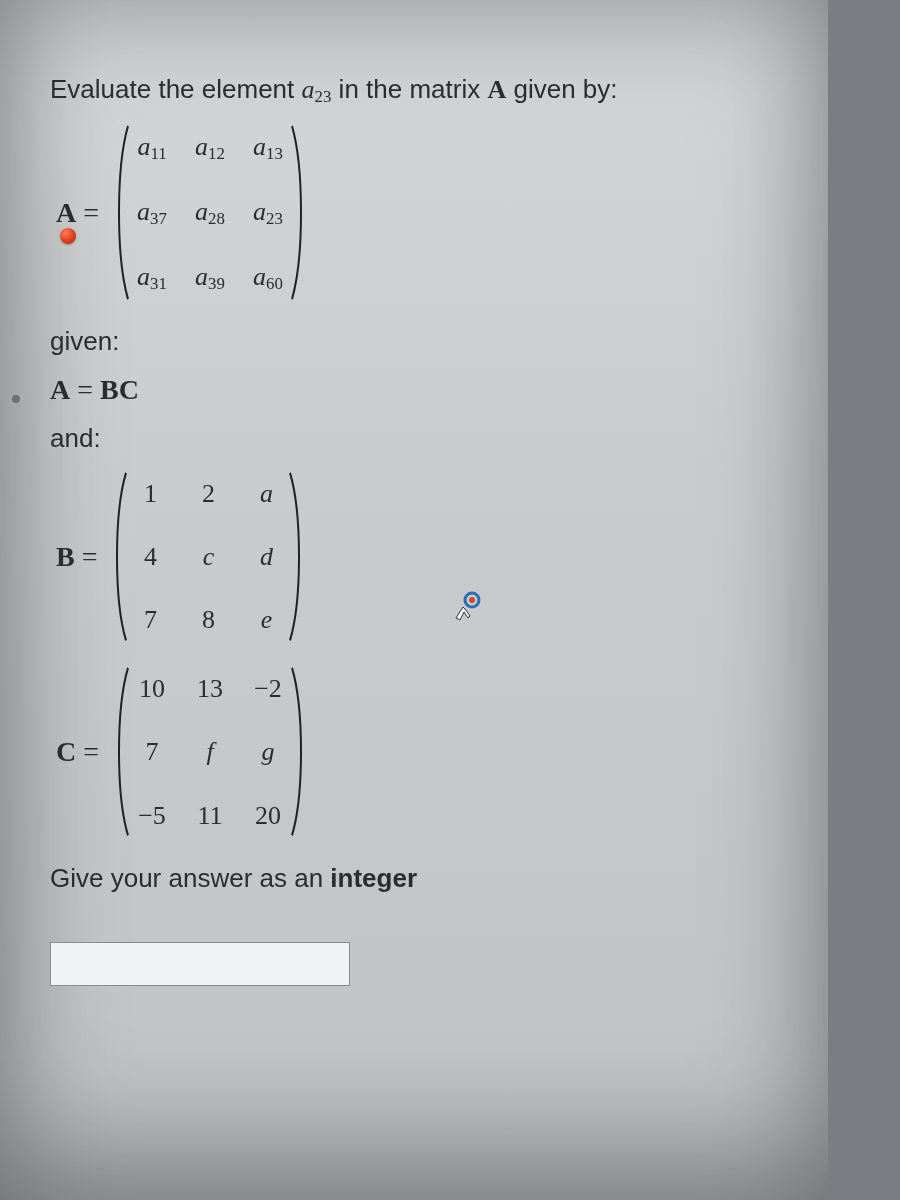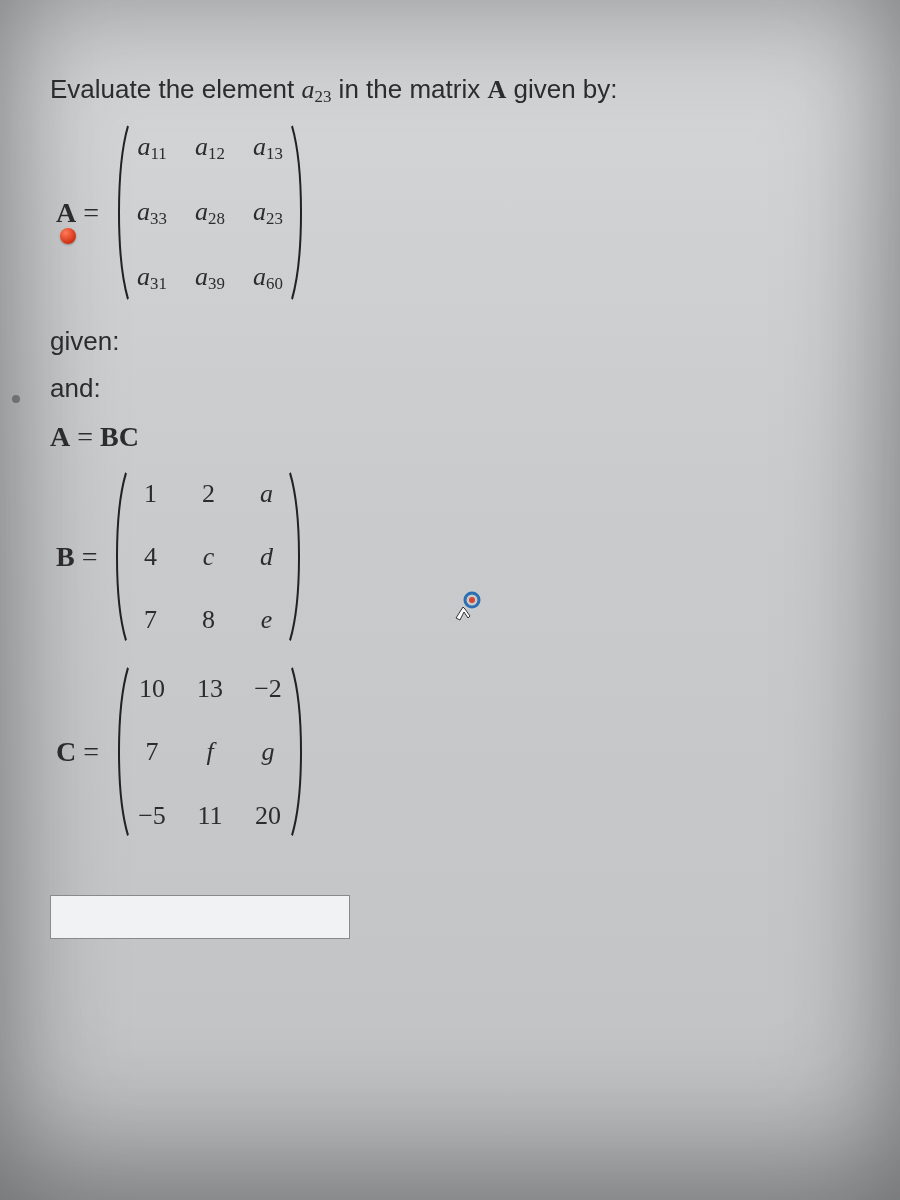--- a/index.html
+++ b/index.html
@@ -6,21 +6,21 @@
     margin: 0;
     padding: 0;
     width: 900px;
     height: 1200px;
     background: #7a7e82;
     font-family: "Segoe UI", Arial, sans-serif;
     overflow: hidden;
   }
   .screen {
     position: relative;
-    width: 900px;
+    width: 828px;
     height: 1200px;
     box-sizing: border-box;
     background: linear-gradient(#d4d6d8, #c9cbcd 40%, #c0c2c4);
     padding: 60px 50px 40px 50px;
   }
   .screen::before {
     content: "";
     position: absolute;
     inset: 0;
     box-shadow: inset 0 0 120px rgba(0,0,0,0.35), inset 0 -80px 100px rgba(0,0,0,0.15);
@@ -129,42 +129,42 @@
       <div class="matrix">
         <div class="paren">
           <svg viewBox="0 0 18 120" preserveAspectRatio="none">
               <path d="M15 2 C 3 30, 3 90, 15 118" stroke="#222" stroke-width="2" fill="none"></path>
             </svg>
         </div>
         <div class="mgrid c3">
           <span><span class="math-var">a</span><span class="math-rm sub">11</span></span>
           <span><span class="math-var">a</span><span class="math-rm sub">12</span></span>
           <span><span class="math-var">a</span><span class="math-rm sub">13</span></span>
-          <span><span class="math-var">a</span><span class="math-rm sub">33</span></span>
+          <span><span class="math-var">a</span><span class="math-rm sub">37</span></span>
           <span><span class="math-var">a</span><span class="math-rm sub">28</span></span>
           <span><span class="math-var">a</span><span class="math-rm sub">23</span></span>
           <span><span class="math-var">a</span><span class="math-rm sub">31</span></span>
           <span><span class="math-var">a</span><span class="math-rm sub">39</span></span>
           <span><span class="math-var">a</span><span class="math-rm sub">60</span></span>
         </div>
         <div class="paren">
           <svg viewBox="0 0 18 120" preserveAspectRatio="none">
               <path d="M3 2 C 15 30, 15 90, 3 118" stroke="#222" stroke-width="2" fill="none"></path>
             </svg>
         </div>
       </div>
     </div>
 
     <div class="line">given:</div>
 
-    <div class="line">and:</div>
-
     <div class="line" style="font-family:'Times New Roman',serif; font-size:28px;">
       <span class="bold">A</span><span class="math-rm"> = </span><span class="bold">BC</span>
     </div>
+
+    <div class="line">and:</div>
 
     
     <div class="eq-row" style="margin-left:6px;">
       <span class="lhs"><span class="math-rm bold">B</span> <span class="math-rm">=</span></span>
       <div class="matrix">
         <div class="paren">
           <svg viewBox="0 0 18 120" preserveAspectRatio="none">
               <path d="M15 2 C 3 30, 3 90, 15 118" stroke="#222" stroke-width="2" fill="none"></path>
             </svg>
         </div>
@@ -210,20 +210,23 @@
         </div>
         <div class="paren">
           <svg viewBox="0 0 18 120" preserveAspectRatio="none">
               <path d="M3 2 C 15 30, 15 90, 3 118" stroke="#222" stroke-width="2" fill="none"></path>
             </svg>
         </div>
       </div>
     </div>
 
 
+    <div class="line">
+      <span>Give your answer as an </span><span style="font-weight:600;">integer</span>
+    </div>
 
     <input class="answer-box" type="text" value="" style="">
   </div>
 
   <div class="cursor">
     <svg viewBox="0 0 32 32">
       <circle cx="22" cy="10" r="7" fill="none" stroke="#2b6fb3" stroke-width="3"></circle>
       <circle cx="22" cy="10" r="3" fill="#d6472e"></circle>
       <path d="M6 28 L13 17 L15 19 L20 26 L18 28 L14 22 L10 30 Z" fill="#fdfdfd" stroke="#333" stroke-width="1"></path>
     </svg>

